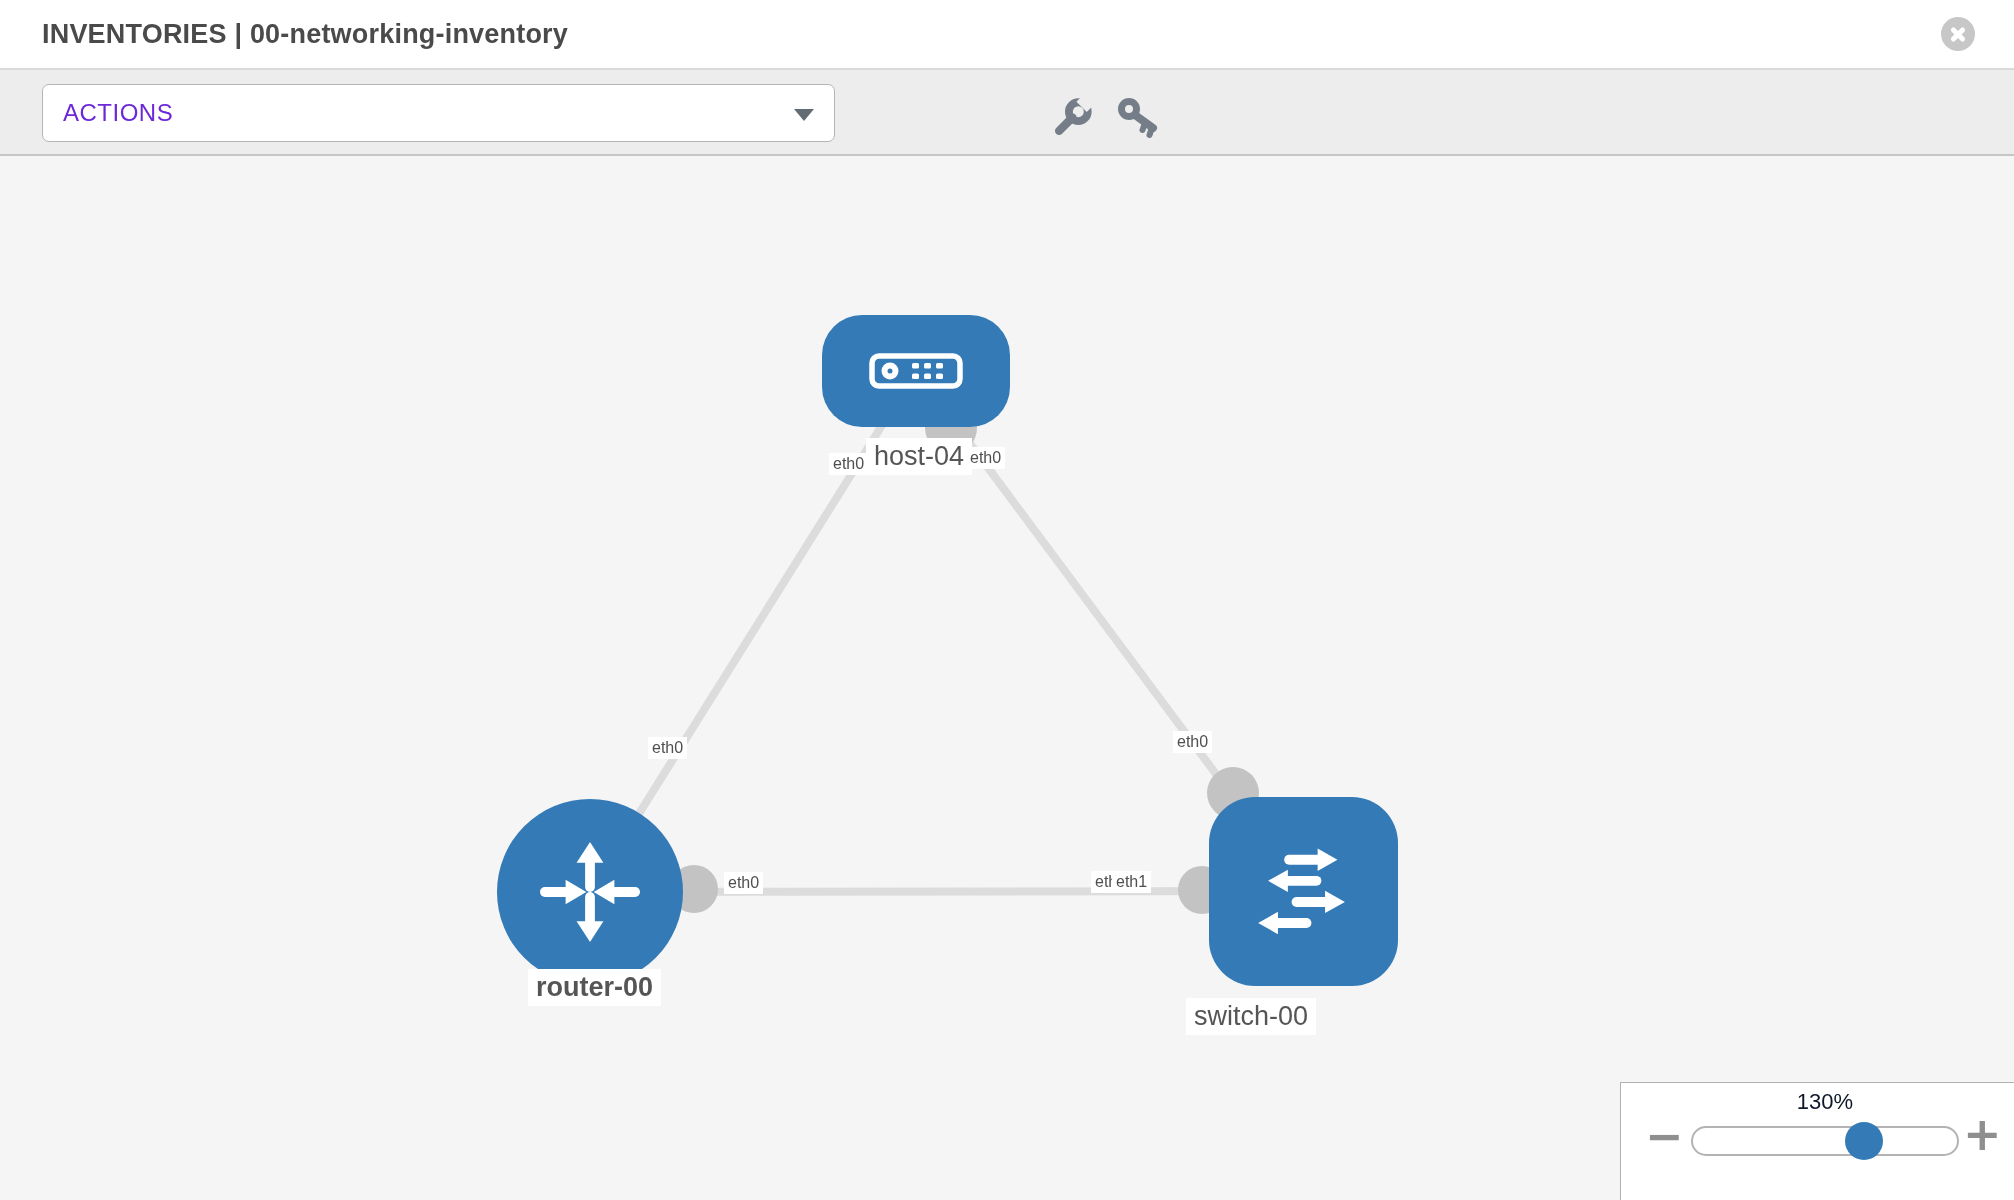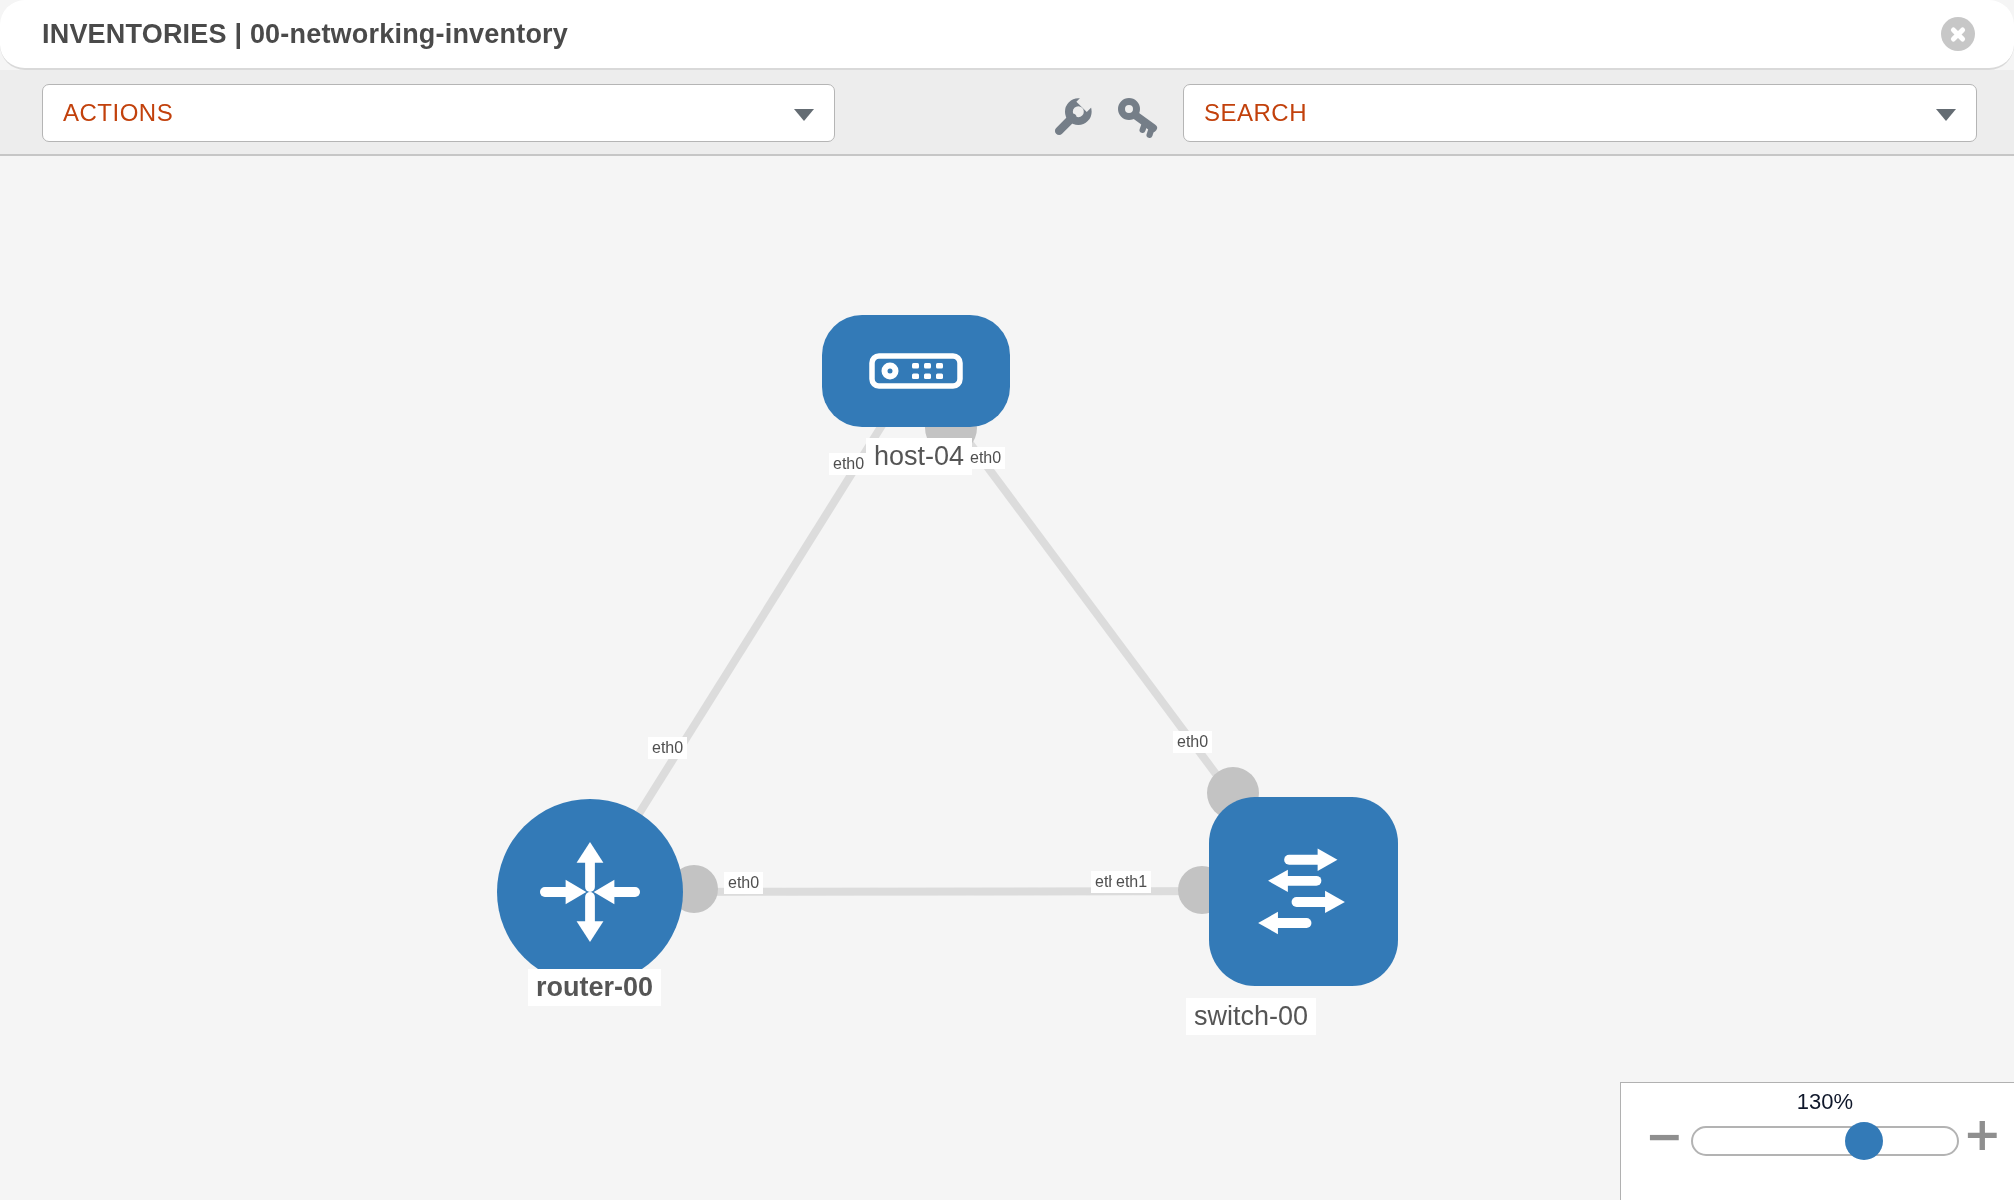--- a/index.html
+++ b/index.html
@@ -3,21 +3,21 @@
 <meta charset="utf-8">
 <style>
   html,body{margin:0;padding:0;}
   body{
     width:2014px;height:1200px;position:relative;overflow:hidden;
     background:#f5f5f5;font-family:"Liberation Sans",sans-serif;
   }
   
   .header{
     position:absolute;top:0;left:0;width:2014px;height:70px;background:#ffffff;
-    border-bottom:2px solid #d9d9d9;box-sizing:border-box;z-index:6;border-radius:25px;
+    border-bottom:2px solid #d9d9d9;box-sizing:border-box;z-index:6;
   }
   .title{
     position:absolute;left:42px;top:50%;transform:translateY(-50%);
     font-size:27px;font-weight:bold;color:#4a4a4a;letter-spacing:.2px;
   }
   .close-btn{
     position:absolute;right:39px;top:17px;width:34px;height:34px;border-radius:50%;
     background:#c7c7c7;cursor:pointer;
   }
   .close-btn::before,.close-btn::after{
@@ -27,21 +27,21 @@
   .close-btn::before{transform:rotate(45deg);}
   .close-btn::after{transform:rotate(-45deg);}
   
   .toolbar{
     position:absolute;top:70px;left:0;width:2014px;height:86px;background:#ededed;
     border-bottom:2px solid #c6c6c6;box-sizing:border-box;z-index:6;
   }
   .select-box{
     position:absolute;top:14px;height:58px;background:#ffffff;
     border:1.5px solid #b5b5b5;border-radius:7px;box-sizing:border-box;
-    display:flex;align-items:center;padding:8px 20px;font-size:24px;color:#c2410c;
+    display:flex;align-items:center;padding:8px 20px;font-size:24px;color:#6d28d9;
     letter-spacing:.5px;cursor:pointer;
   }
   .actions-box{left:42px;width:793px;}
   .search-box{left:1183px;width:794px;}
   .caret{
     position:absolute;right:20px;top:24px;width:0;height:0;
     border-left:10px solid transparent;border-right:10px solid transparent;
     border-top:12px solid #646c73;
   }
   .tool-btn{position:absolute;top:26px;width:46px;height:46px;cursor:pointer;background:none;border:none;padding:0;}
@@ -105,24 +105,20 @@
 
   <button class="tool-btn key">
     <svg width="46" height="46" viewBox="0 0 46 46">
       <circle cx="13" cy="13" r="7.5" fill="none" stroke="#757e88" stroke-width="7"></circle>
       <line x1="19" y1="19" x2="37" y2="32" stroke="#757e88" stroke-width="8" stroke-linecap="round"></line>
       <line x1="29" y1="27" x2="26.5" y2="34" stroke="#757e88" stroke-width="6" stroke-linecap="round"></line>
       <line x1="36" y1="31.5" x2="33.5" y2="39" stroke="#757e88" stroke-width="6" stroke-linecap="round"></line>
     </svg>
   </button>
 
-  <div class="select-box search-box">
-    <span>SEARCH</span>
-    <span class="caret"></span>
-  </div>
 </div>
 
 <div class="canvas">
 
   <svg class="links-layer" width="2014" height="1044">
     <line x1="916" y1="215" x2="590" y2="736" stroke="#dcdcdc" stroke-width="8"></line>
     <line x1="916" y1="215" x2="1303" y2="735" stroke="#dcdcdc" stroke-width="8"></line>
     <line x1="590" y1="736" x2="1303" y2="735" stroke="#dcdcdc" stroke-width="8"></line>
     <circle cx="951" cy="272" r="26" fill="#c3c3c3"></circle>
     <circle cx="694" cy="733" r="24" fill="#c3c3c3"></circle>

